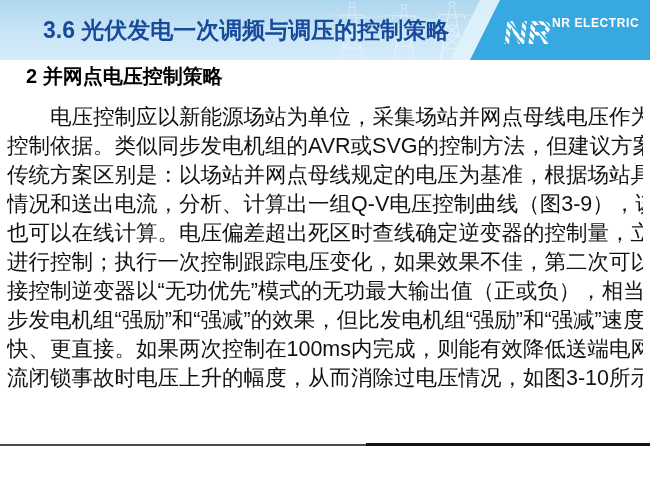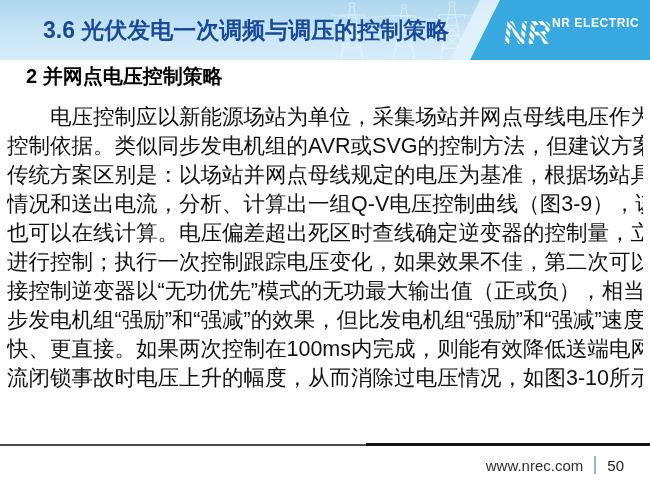--- a/index.html
+++ b/index.html
@@ -188,19 +188,14 @@
     <div class="para-line">进行控制；执行一次控制跟踪电压变化，如果效果不佳，第二次可以直</div>
     <div class="para-line">接控制逆变器以“无功优先”模式的无功最大输出值（正或负），相当于同</div>
     <div class="para-line">步发电机组“强励”和“强减”的效果，但比发电机组“强励”和“强减”速度更</div>
     <div class="para-line">快、更直接。如果两次控制在100ms内完成，则能有效降低送端电网直</div>
     <div class="para-line">流闭锁事故时电压上升的幅度，从而消除过电压情况，如图3-10所示。</div>
   </div>
 
   <div class="footer-line-left"></div>
   <div class="footer-line-right"></div>
 
-  <div class="footer-info">
-    <span class="footer-website">www.nrec.com</span>
-    <span class="footer-sep"></span>
-    <span class="footer-page">50</span>
-  </div>
 
 </div>
 
 </body></html>

